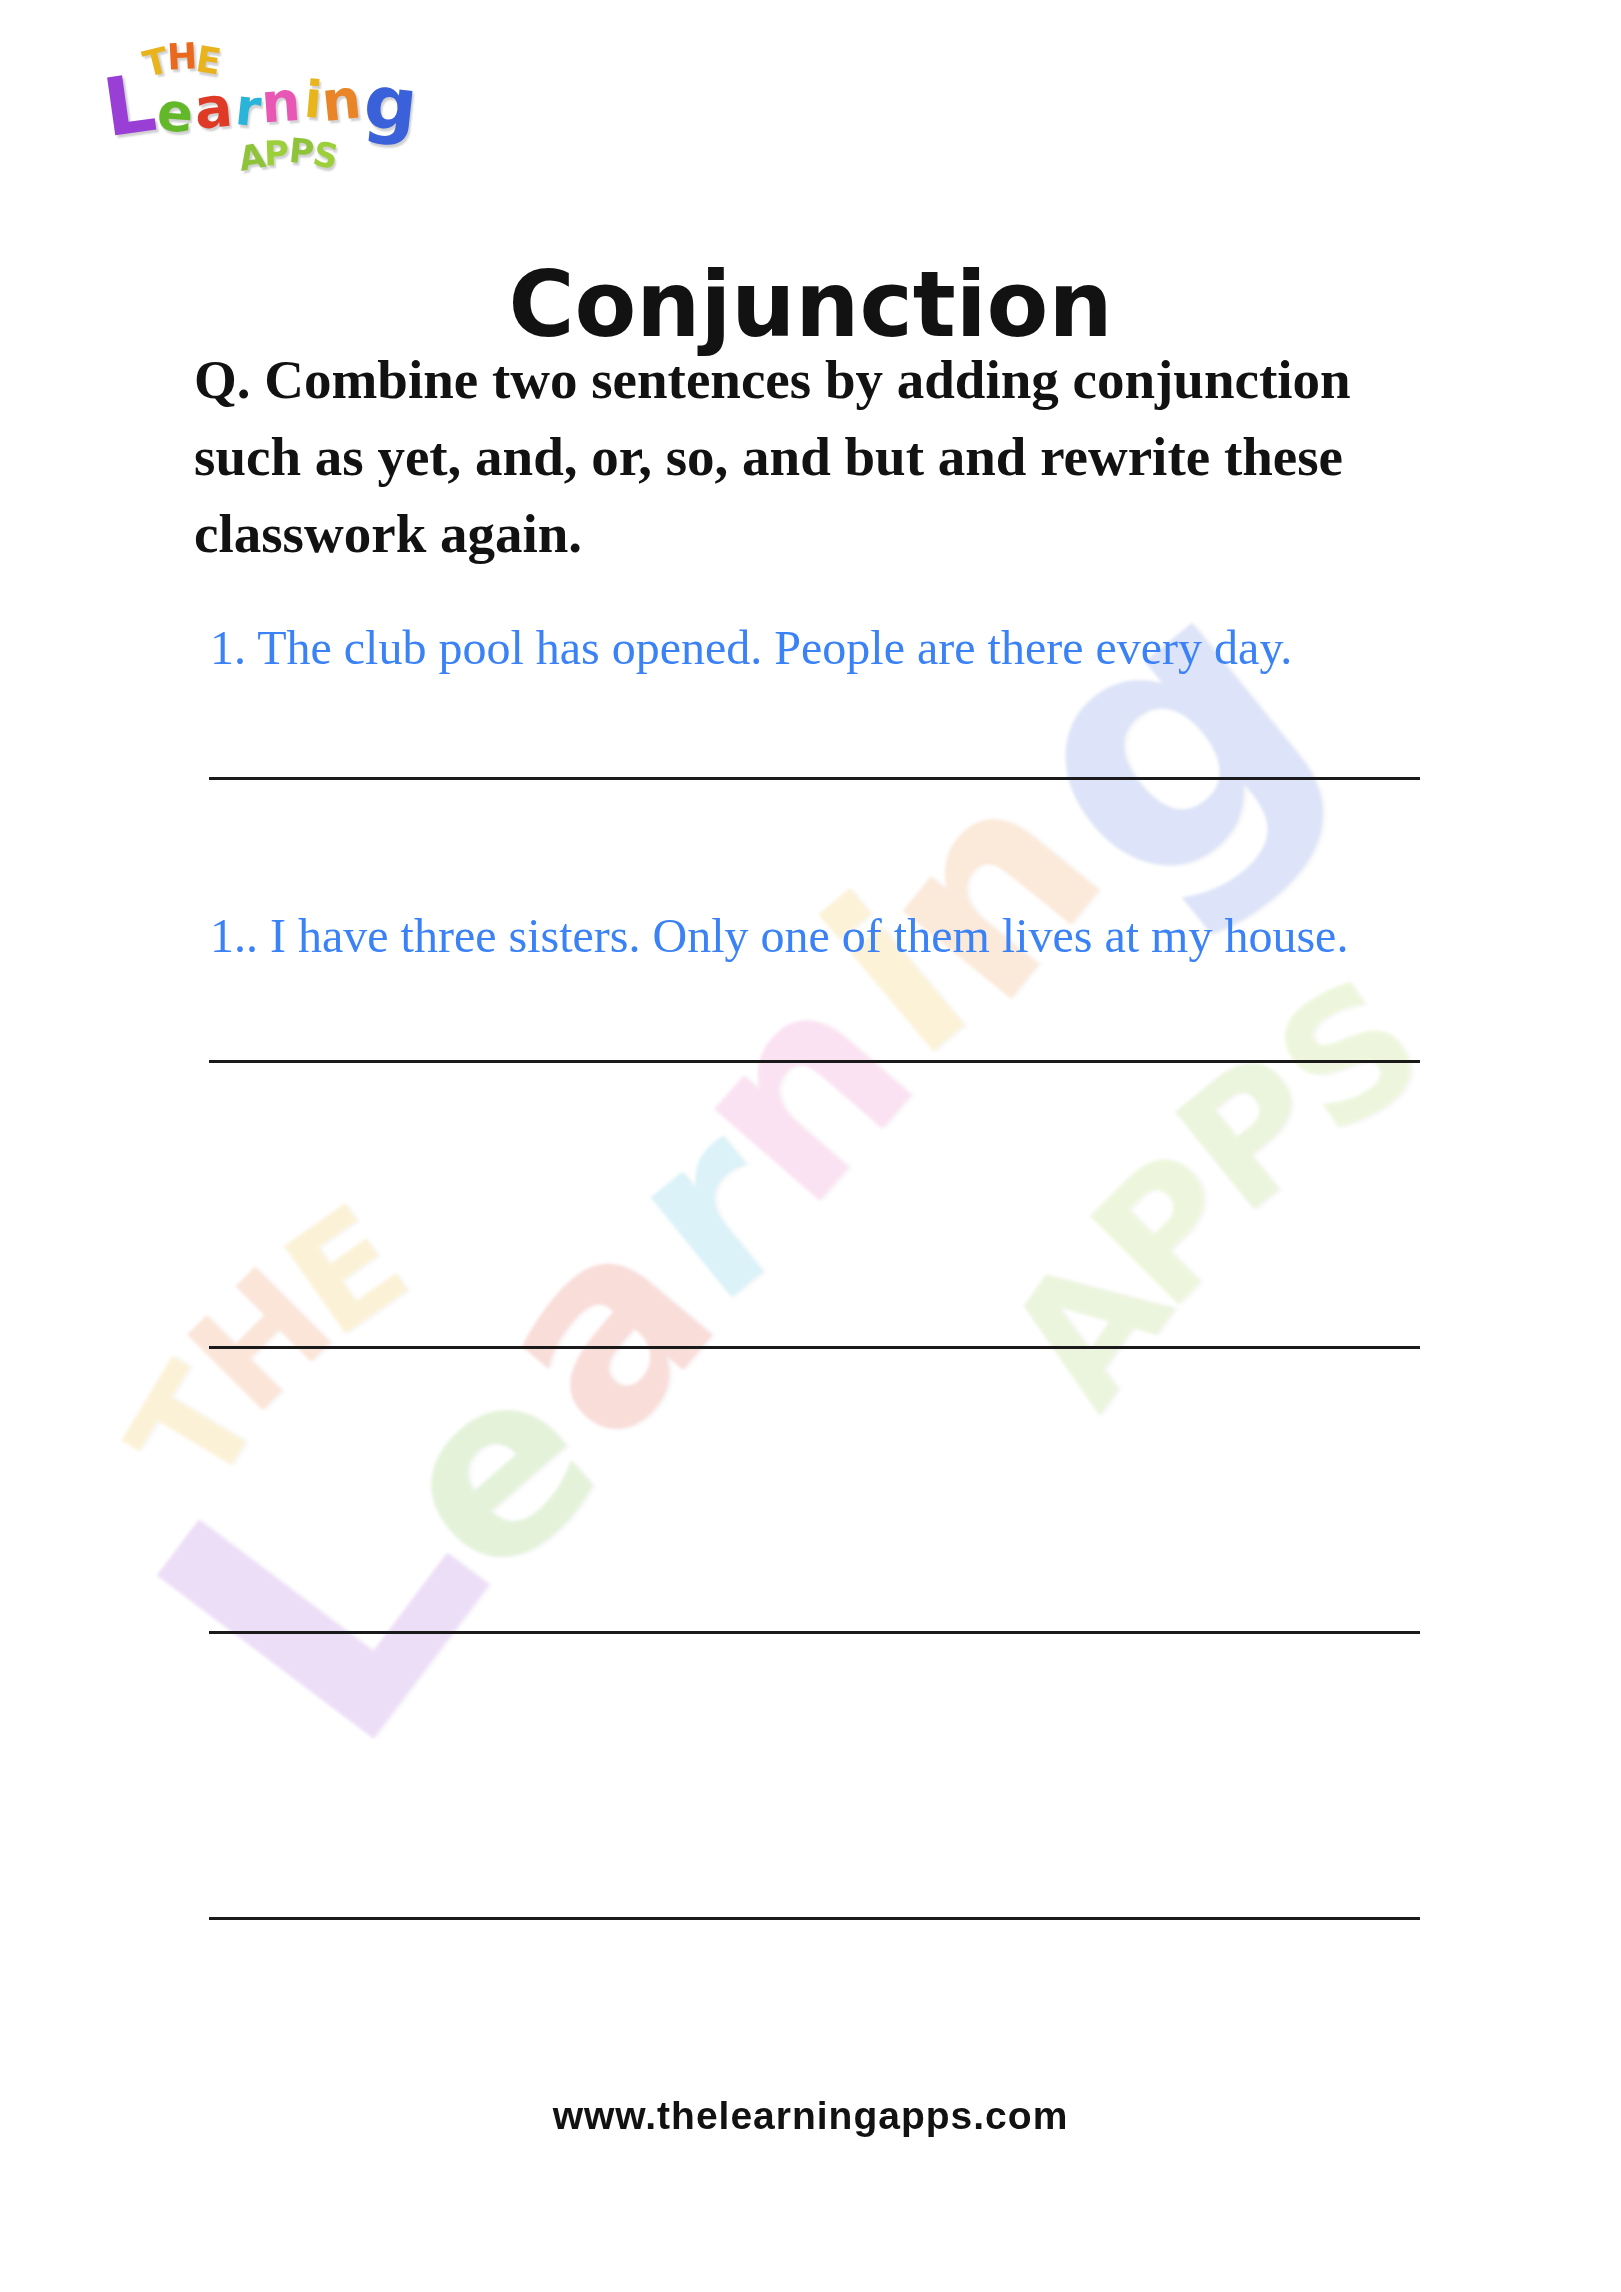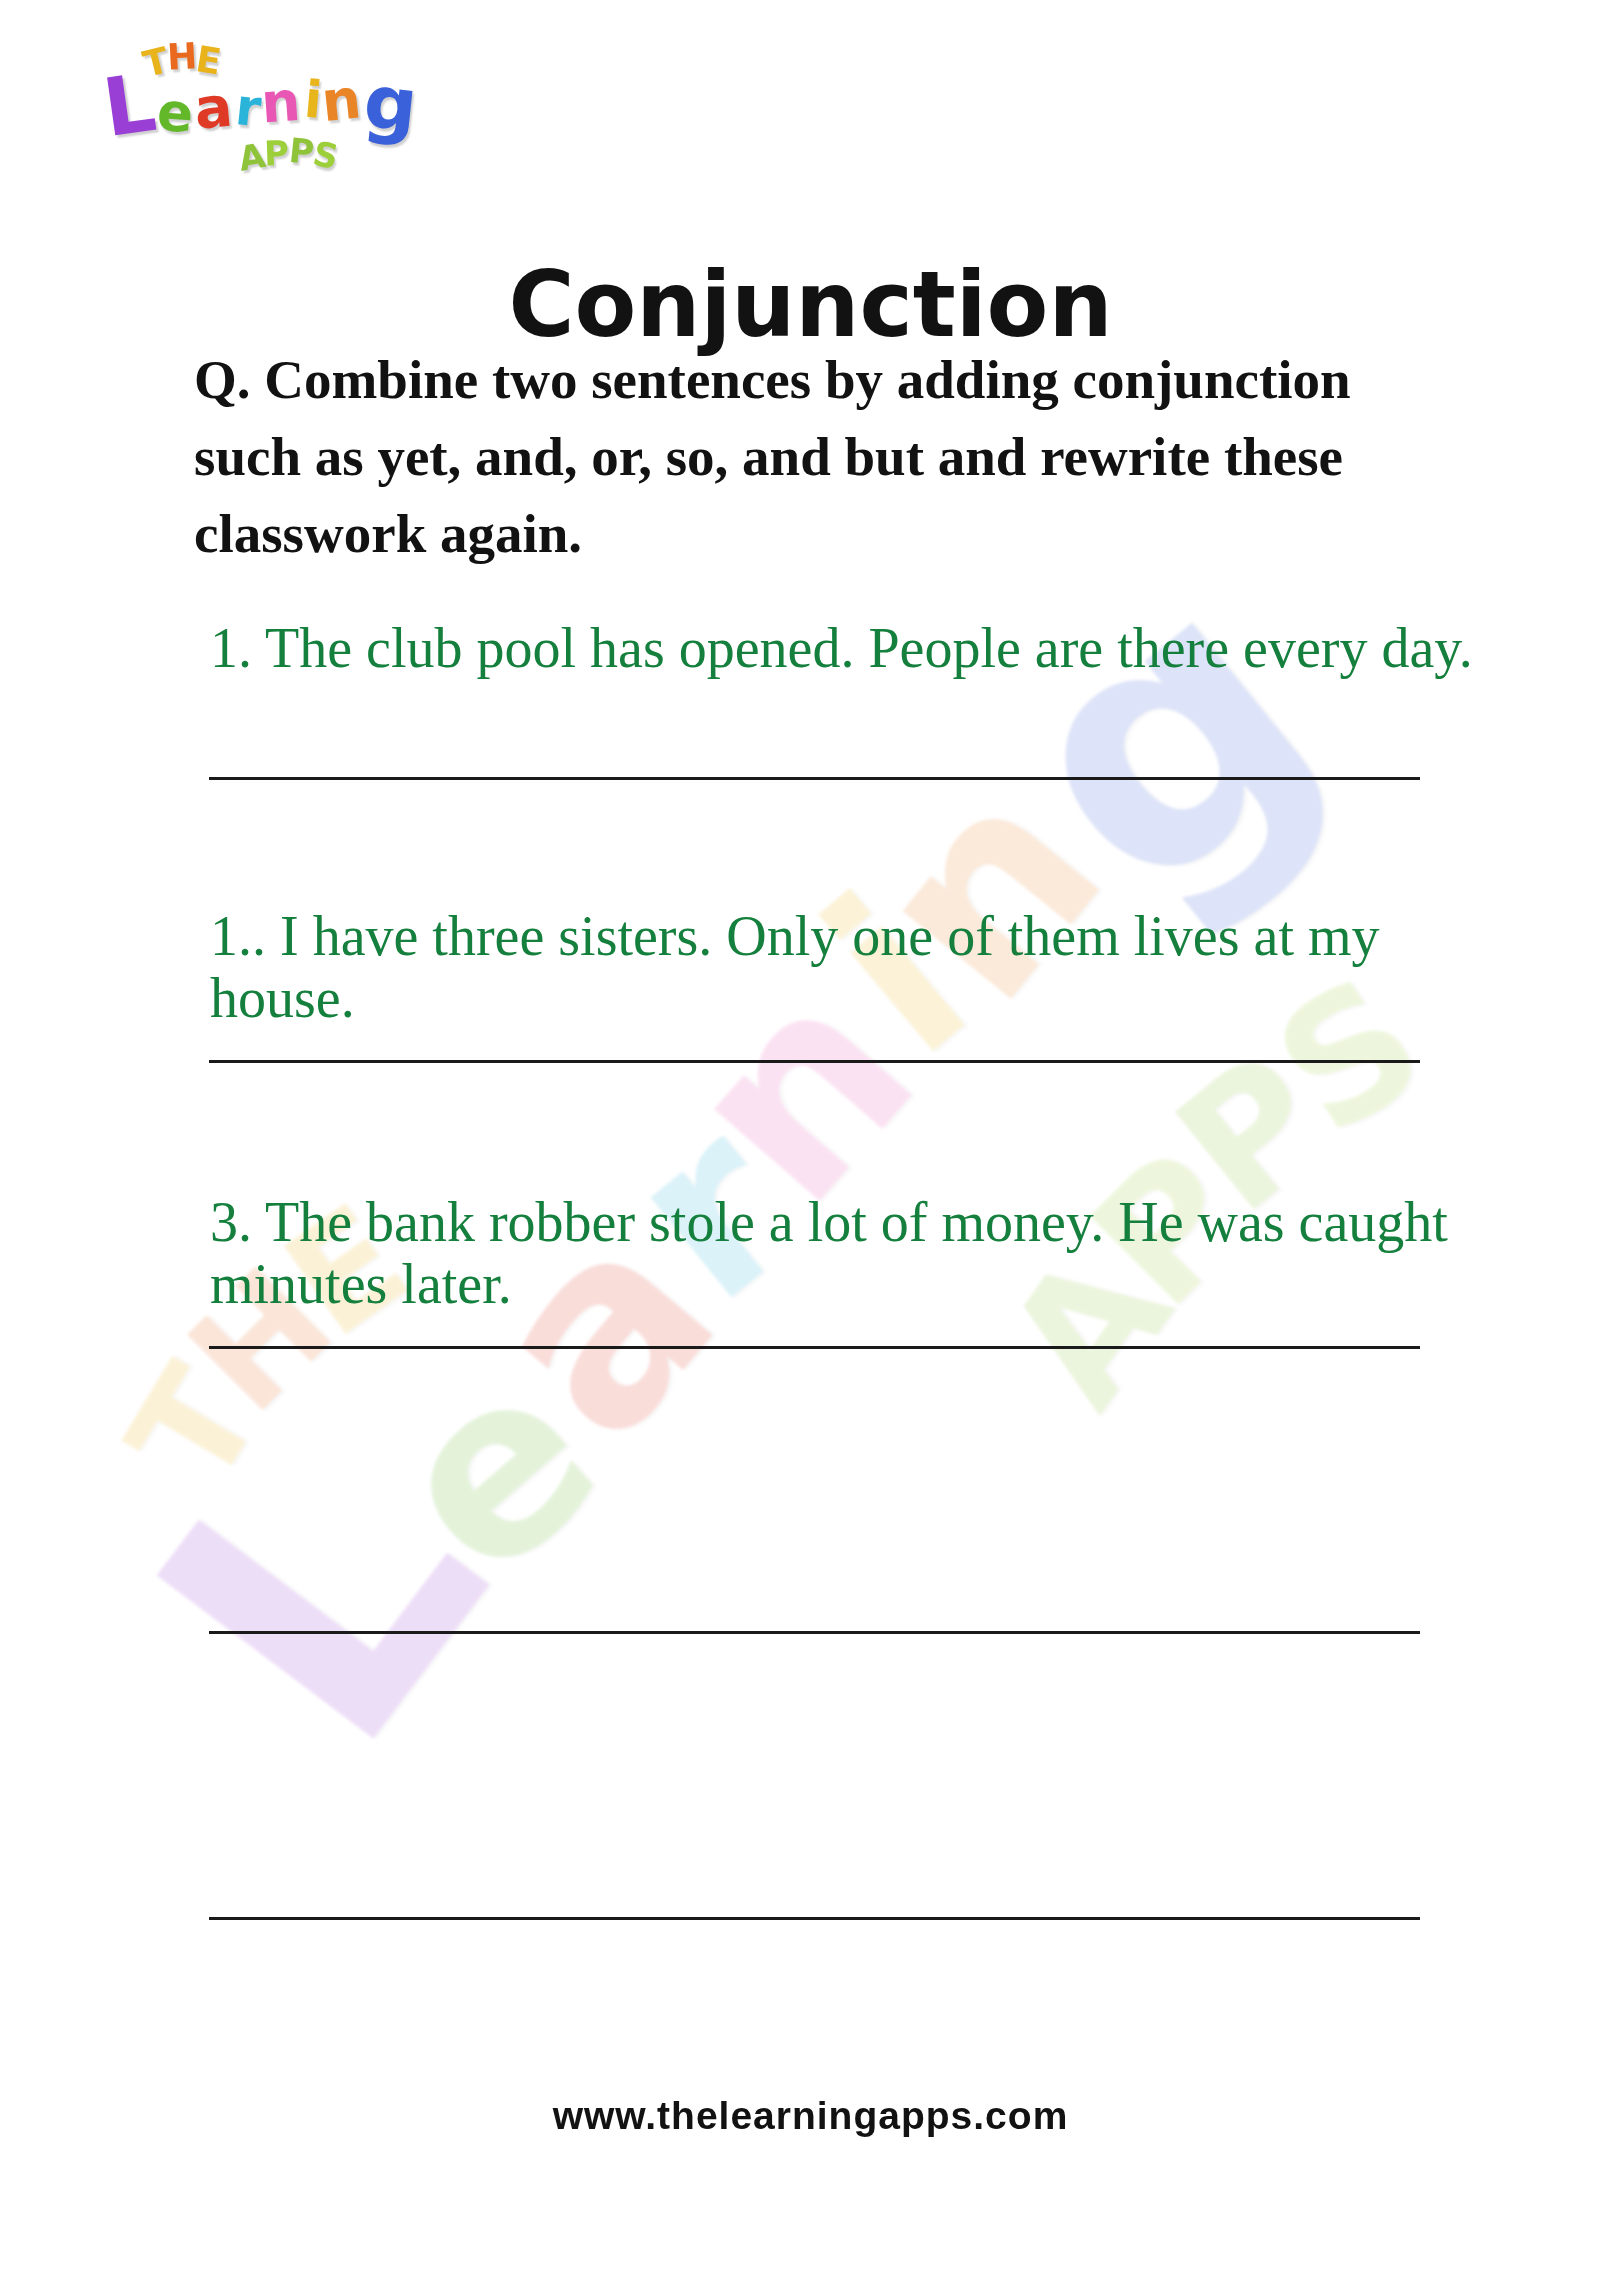--- a/index.html
+++ b/index.html
@@ -86,23 +86,23 @@
   }
   .question {
     position:absolute; left:194px; top:341px;
     font-weight:bold;
     font-size:55px;
     line-height:77px;
     color:#121212;
   }
   .sentence {
     position:absolute; left:210px; width:1274px;
-    font-size:56px;
+    font-size:48px;
     line-height:62px;
-    color:#15803d;
+    color:#3b82f6;
   }
   .s1 { top:617px; }
   .s2 { top:905px; }
   .s3 { top:1191px; }
   .s4 { top:1447px; }
   .s5 { top:1765px; }
   .answer-line {
     position:absolute; left:209px; width:1211px; height:0;
     border-bottom:3.9px solid #1a1a1a;
   }
@@ -149,23 +149,20 @@
   <div class="sentence s1">
       <div class="text-line">1. The club pool has opened. People are there every day.</div>
     </div>
   <div class="answer-line l1"></div>
 
   <div class="sentence s2">
       <div class="text-line">1.. I have three sisters. Only one of them lives at my house.</div>
     </div>
   <div class="answer-line l2"></div>
 
-  <div class="sentence s3">
-      <div class="text-line">3. The bank robber stole a lot of money. He was caught minutes later.</div>
-    </div>
   <div class="answer-line l3"></div>
 
   <div class="answer-line l4"></div>
 
   <div class="answer-line l5"></div>
 
   <div class="footer">www.thelearningapps.com</div>
 
 </div>
 

